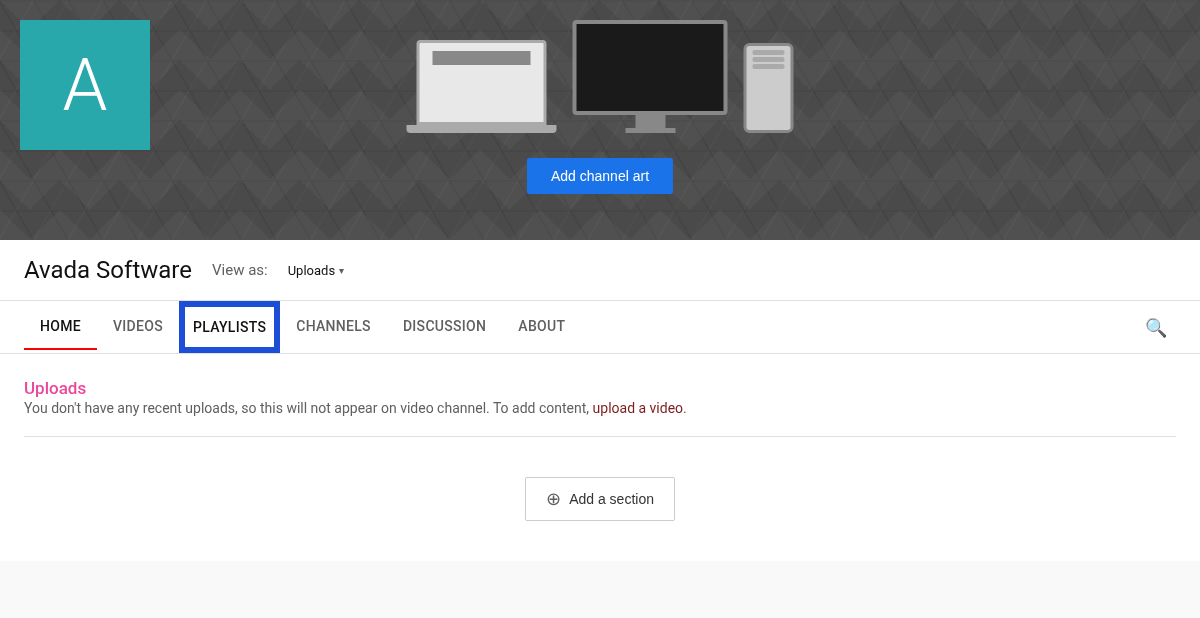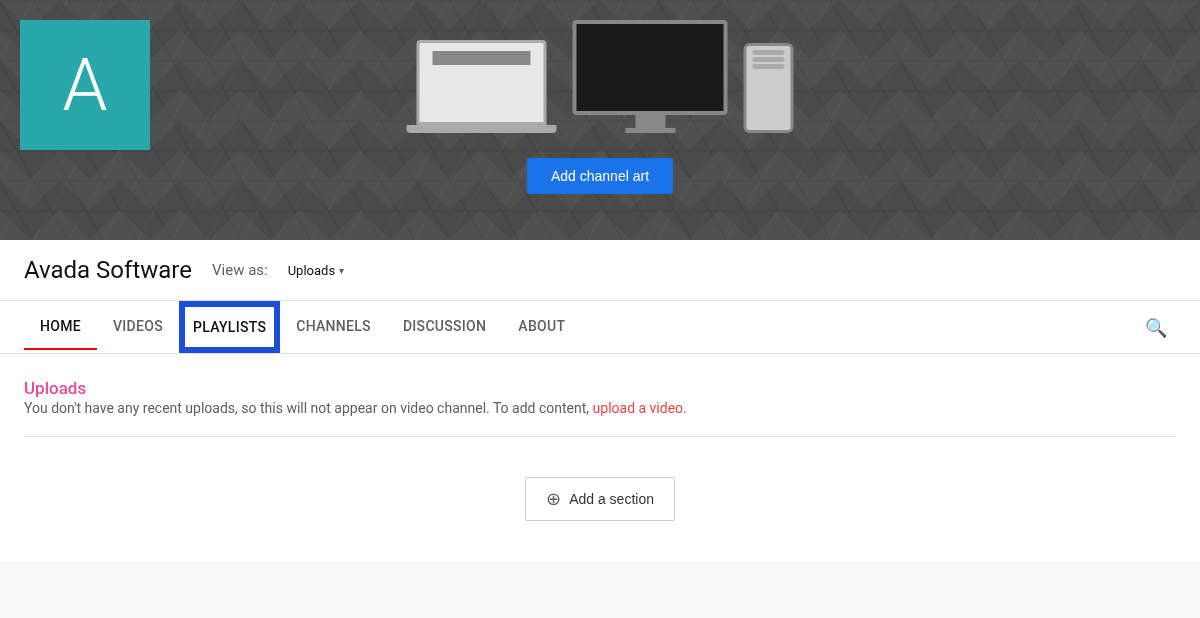--- a/index.html
+++ b/index.html
@@ -252,21 +252,21 @@
       font-weight: 500;
       color: #ec4899;
       margin-bottom: 2px;
     }
     .uploads-empty-text {
       font-size: 14px;
       color: #606060;
       margin-bottom: 20px;
     }
     .upload-link {
-      color: #ef4444;
+      color: #7f1d1d;
       text-decoration: none;
       text-align: center;
     }
 
     .section-divider {
       border: none;
       border-top: 1px solid #e0e0e0;
       margin: 20px 0;
     }
 

